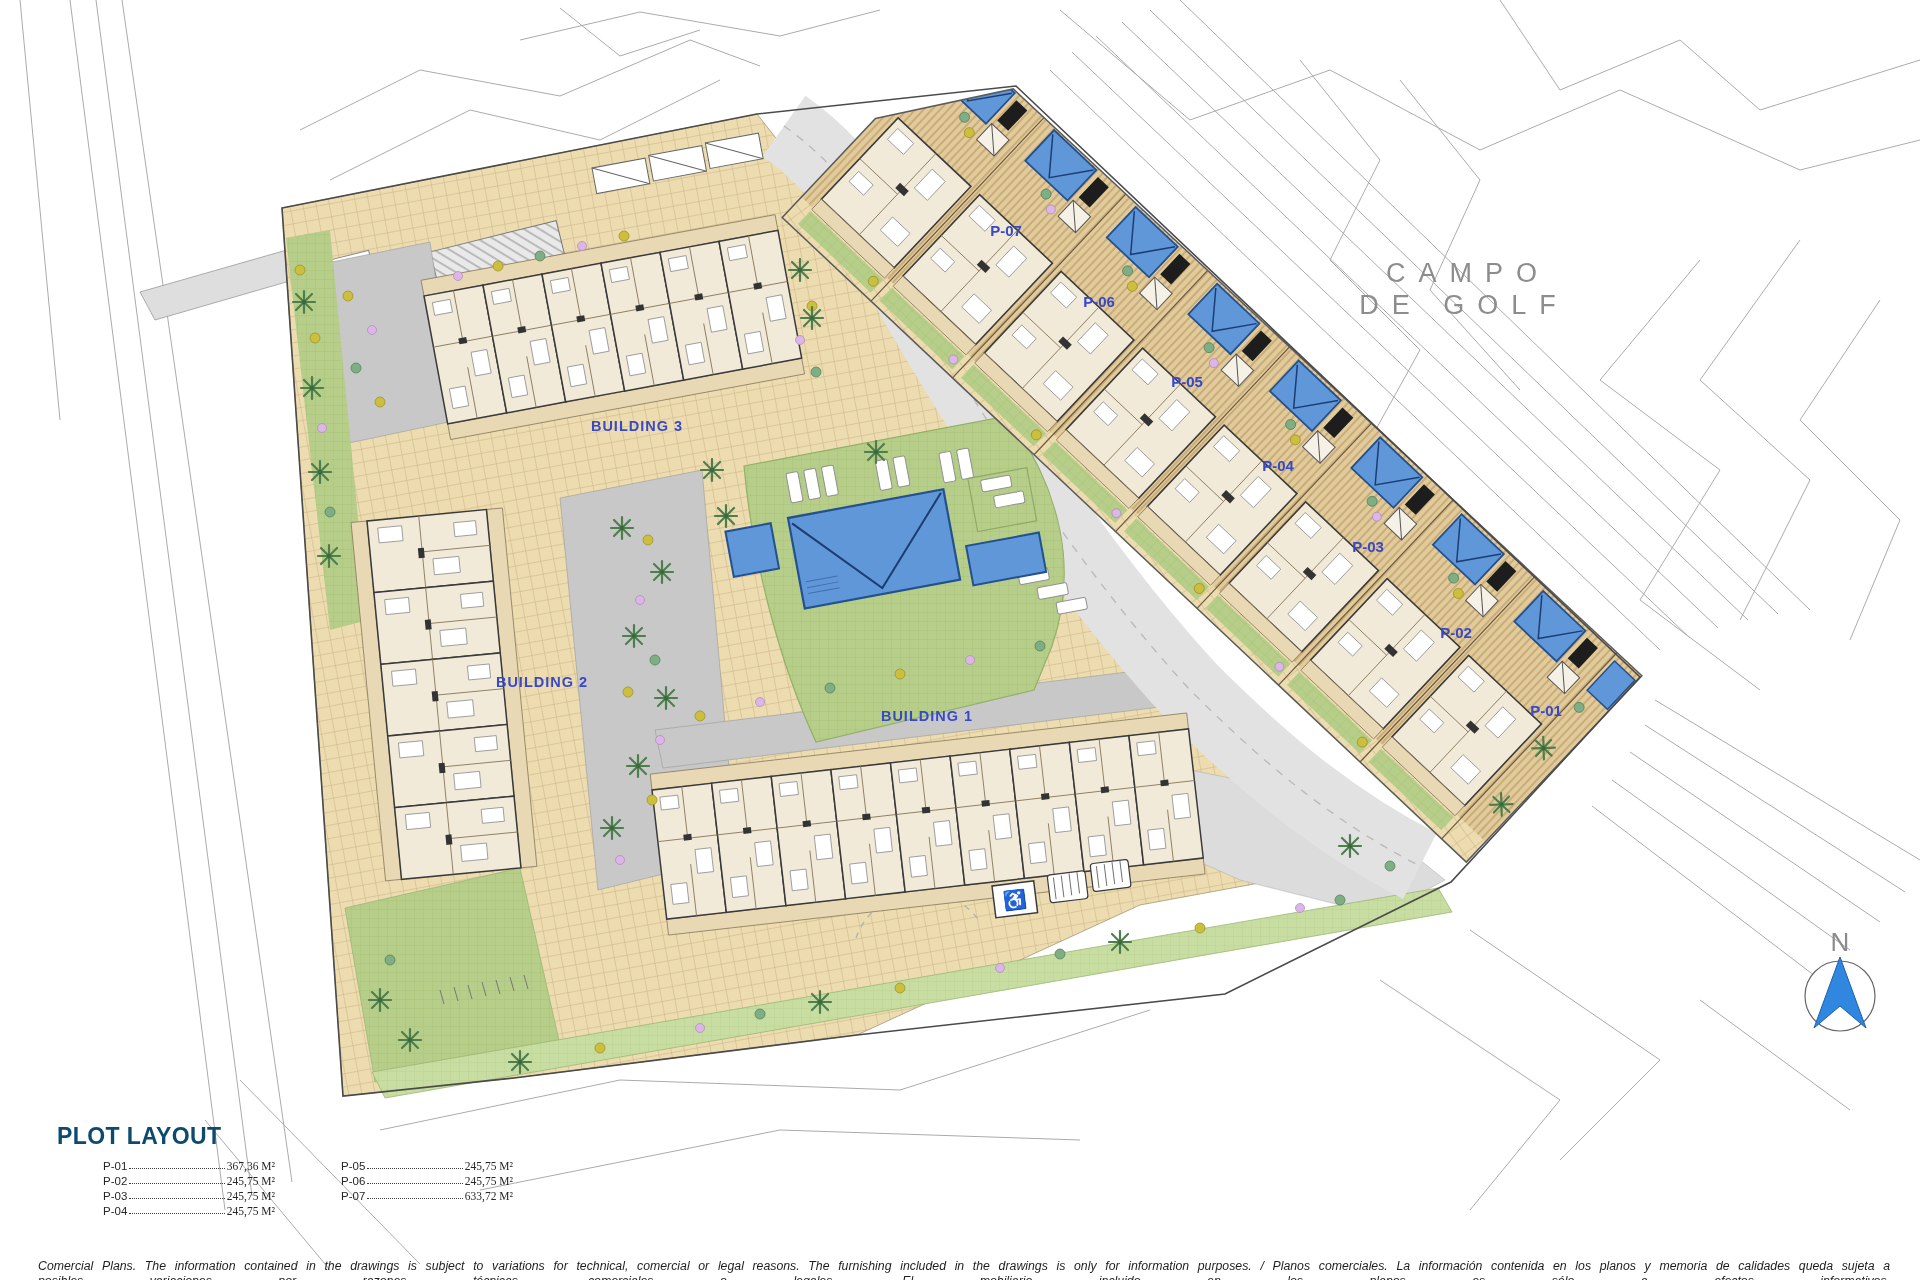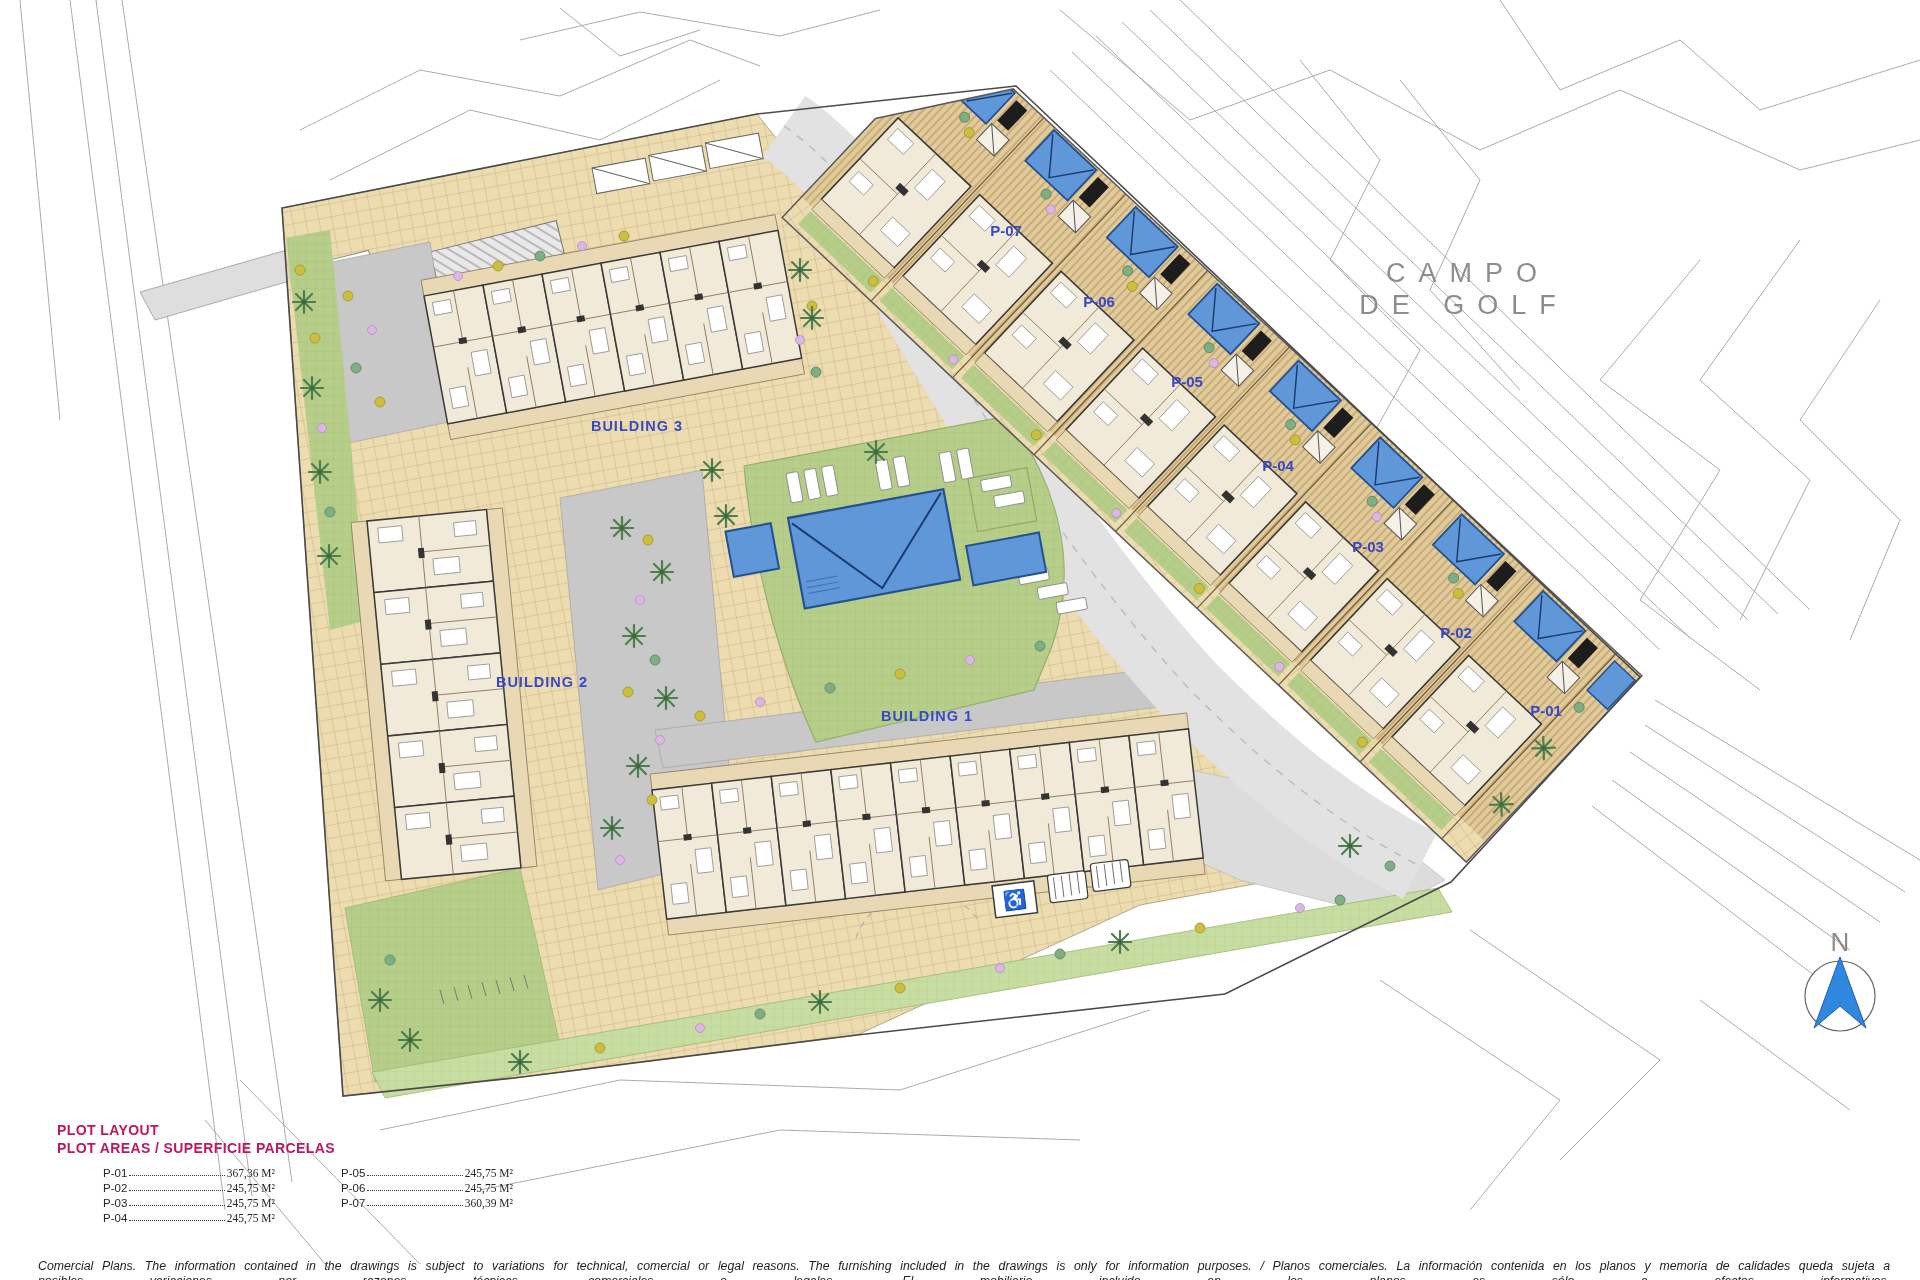--- a/index.html
+++ b/index.html
@@ -3,21 +3,21 @@
 <meta charset="utf-8">
 <style>
   html,body{margin:0;padding:0;}
   body{
     width:1920px;height:1280px;position:relative;overflow:hidden;background:#ffffff;
     font-family:"Liberation Sans", sans-serif;
   }
   svg{position:absolute;left:0;top:0;}
   .legend{position:absolute;left:57px;top:1121px;}
   .legend-title,.legend-subtitle{
-    color:#be185d;font-weight:bold;font-size:14px;letter-spacing:.4px;line-height:1.32;
+    color:#0c4a6e;font-weight:bold;font-size:23px;letter-spacing:.4px;line-height:1.32;
   }
   .legend-items{display:flex;gap:66px;margin:9px 0 0 46px;}
   .legend-col{width:172px;display:flex;flex-direction:column;gap:3px;}
   .legend-item{display:flex;align-items:flex-end;font-size:11.5px;color:#262626;}
   .legend-item .dots{flex:1;border-bottom:1.6px dotted #3c3c3c;margin:0 2px 3px 2px;}
   .legend-item .val{white-space:nowrap;font-family:Liberation Serif, serif;}
   .footer{position:absolute;left:38px;right:30px;top:1259px;color:#1e1e1e;font-size:12.3px;line-height:1.26;}
   .footer .jline{text-align:justify;text-align-last:justify;font-style:italic;}
 </style>
 </head>
@@ -388,21 +388,20 @@
 
   <g>
     <text x="1840" y="951" font-size="26" fill="#8a8a8a" text-anchor="middle">N</text>
     <circle cx="1840" cy="996" r="35" fill="#ffffff" stroke="#666" stroke-width="1.2"></circle>
     <path d="M1840 957L1866 1028L1840 1006L1814 1028Z" fill="#2f87e0" stroke="#1c5fb0" stroke-width="1"></path>
   </g>
 </svg>
 
 <div class="legend">
   <div class="legend-title">PLOT LAYOUT</div>
-  <div class="legend-subtitle">PLOT AREAS / SUPERFICIE PARCELAS</div>
   <div class="legend-items">
     <div class="legend-col">
       <div class="legend-item">
         <span>P-01</span>
           <span class="dots"></span>
           <span class="val">367,36 M²</span>
       </div>
       <div class="legend-item">
         <span>P-02</span>
           <span class="dots"></span>
@@ -426,21 +425,21 @@
           <span class="val">245,75 M²</span>
       </div>
       <div class="legend-item">
         <span>P-06</span>
           <span class="dots"></span>
           <span class="val">245,75 M²</span>
       </div>
       <div class="legend-item">
         <span>P-07</span>
           <span class="dots"></span>
-          <span class="val">360,39 M²</span>
+          <span class="val">633,72 M²</span>
       </div>
     </div>
   </div>
 </div>
 
 <div class="footer">
   <div class="jline">Comercial Plans. The information contained in the drawings is subject to variations for technical, comercial or legal reasons. The furnishing included in the drawings is only for information purposes. / Planos comerciales. La información contenida en los planos y memoria de calidades queda sujeta a</div>
   <div class="jline">posibles variaciones por razones técnicas, comerciales o legales. El mobiliario incluido en los planos es sólo a efectos informativos.</div>
 </div>
 

